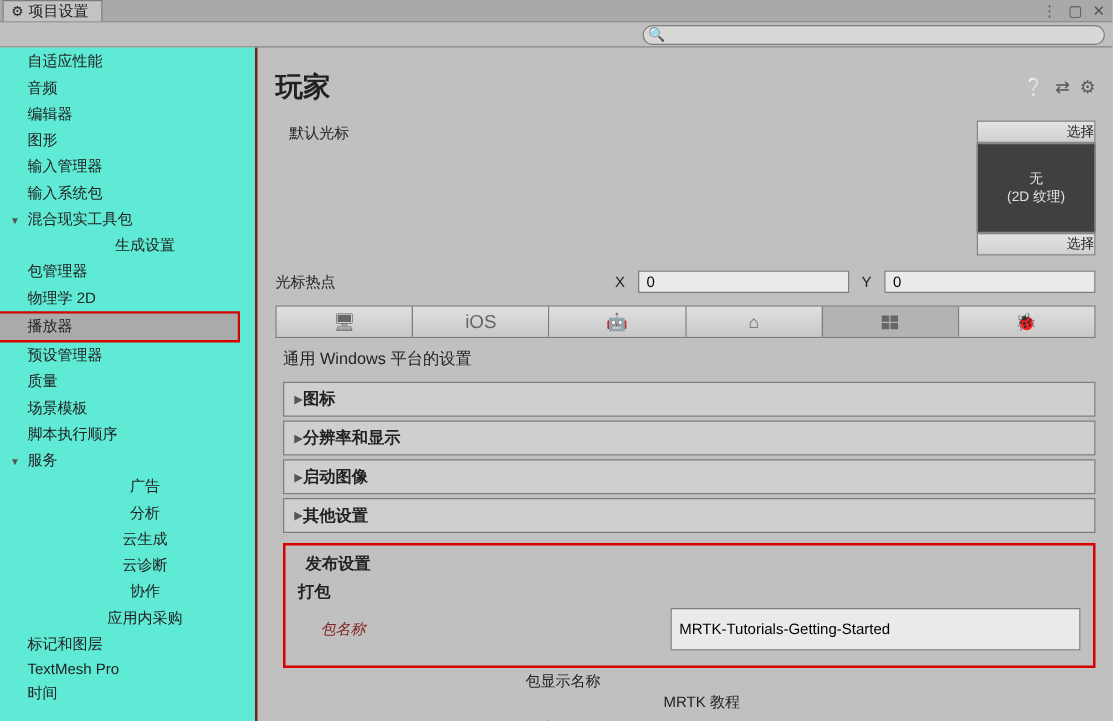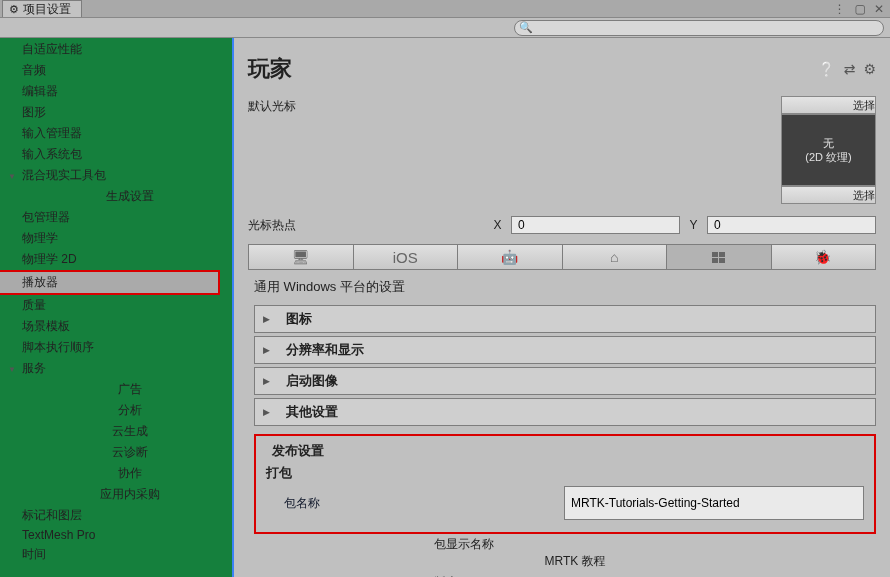--- a/index.html
+++ b/index.html
@@ -68,23 +68,23 @@
   top: 1px;
   font-size: 11px;
   color: #555;
   pointer-events: none;
 }
 .main-split {
   display: flex;
   height: calc(100% - 38px);
 }
 .sidebar {
-  width: 234px;
-  background: #15803d;
-  border-right: 2px solid #3b82f6;
+  width: 206px;
+  background: #5eead4;
+  border-right: 2px solid #7f1d1d;
   overflow-y: auto;
   padding: 1px 14px 0 0;
 }
 .sidebar-item {
   padding: 2px 0 2px 22px;
   cursor: pointer;
   white-space: nowrap;
 }
 .sidebar-item.nested { padding-left: 42px; text-align: center; }
 .sidebar-item.has-arrow { padding-left: 8px; }
@@ -123,21 +123,21 @@
   gap: 8px;
   color: #555;
   font-size: 14px;
 }
 .header-icons span { cursor: pointer; }
 .cursor-section {
   display: flex;
   padding: 4px 14px 8px 14px;
   align-items: flex-start;
 }
-.cursor-label { width: 330px; padding-top: 2px; }
+.cursor-label { width: 330px; padding-top: 2px; margin-left: 11px; }
 .cursor-right {
   margin-left: auto;
   display: flex;
   flex-direction: column;
   align-items: flex-end;
   gap: 0;
 }
 .select-btn {
   width: 95px;
   height: 18px;
@@ -208,21 +208,21 @@
   font-size: 13px;
 }
 .foldout {
   margin: 3px 14px 0 20px;
   border: 1px solid #7d7d7d;
   background: #cfcfcf;
   padding: 4px 8px;
   cursor: pointer;
   display: flex;
   align-items: center;
-  gap: 16px;
+  gap: 0;
 }
 .foldout .tri {
   font-size: 9px;
   color: #555;
 }
 .foldout .tri.right::before { content: "▶"; }
 .foldout-label { font-weight: bold; font-size: 13px; }
 .publish-box {
   margin: 8px 14px 0 20px;
   border: 2px solid #d80000;
@@ -239,21 +239,21 @@
   font-weight: bold;
   font-size: 13px;
   padding: 4px 0 2px 0;
 }
 .prop-row {
   display: flex;
   align-items: center;
   padding: 2px 0 2px 18px;
 }
 .prop-label { width: 280px; }
-.prop-label.blue { color: #0f172a; }
+.prop-label.blue { color: #7f1d1d; font-style: italic; }
 .prop-input {
   flex: 1;
   height: 34px;
   border: 1px solid #7d7d7d;
   background: #eaeaea;
   padding: 0 6px;
   font-size: 12px;
 }
 .below-box {
   padding: 0 24px 0 48px;
@@ -288,25 +288,25 @@
   <div class="sidebar">
     <div class="sidebar-item">自适应性能</div>
     <div class="sidebar-item">音频</div>
     <div class="sidebar-item">编辑器</div>
     <div class="sidebar-item">图形</div>
     <div class="sidebar-item">输入管理器</div>
     <div class="sidebar-item">输入系统包</div>
     <div class="sidebar-item has-arrow"><span>混合现实工具包</span></div>
     <div class="sidebar-item nested">生成设置</div>
     <div class="sidebar-item">包管理器</div>
-    <div class="sidebar-item">物理学</div>
     <div class="sidebar-item">物理学 2D</div>
     <div class="red-box">
       <div class="sidebar-item selected">播放器</div>
     </div>
+    <div class="sidebar-item">预设管理器</div>
     <div class="sidebar-item">质量</div>
     <div class="sidebar-item">场景模板</div>
     <div class="sidebar-item">脚本执行顺序</div>
     <div class="sidebar-item has-arrow"><span>服务</span></div>
     <div class="sidebar-item nested">广告</div>
     <div class="sidebar-item nested">分析</div>
     <div class="sidebar-item nested">云生成</div>
     <div class="sidebar-item nested">云诊断</div>
     <div class="sidebar-item nested">协作</div>
     <div class="sidebar-item nested">应用内采购</div>

